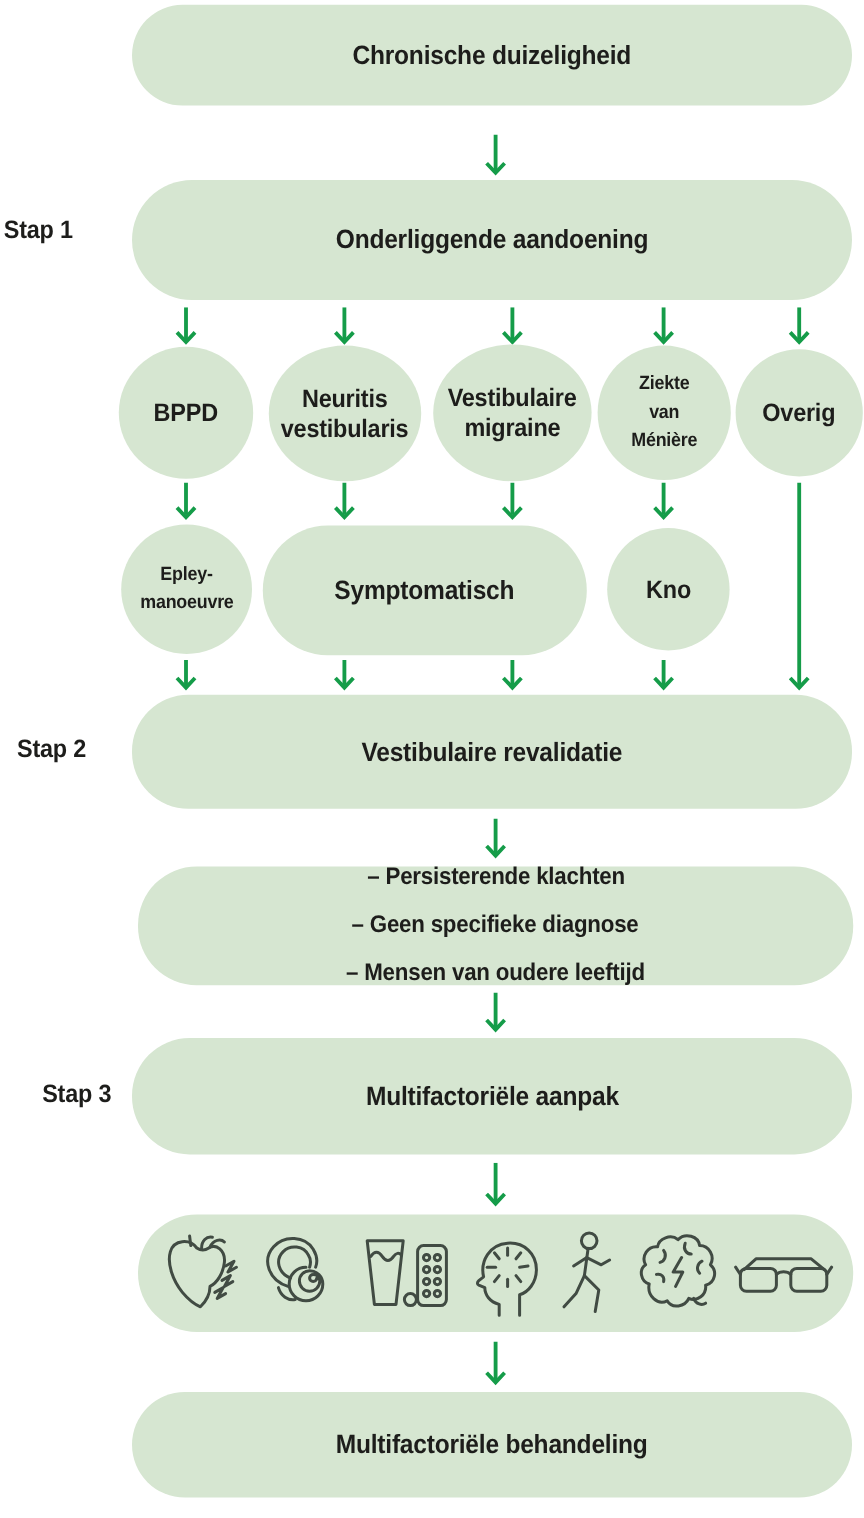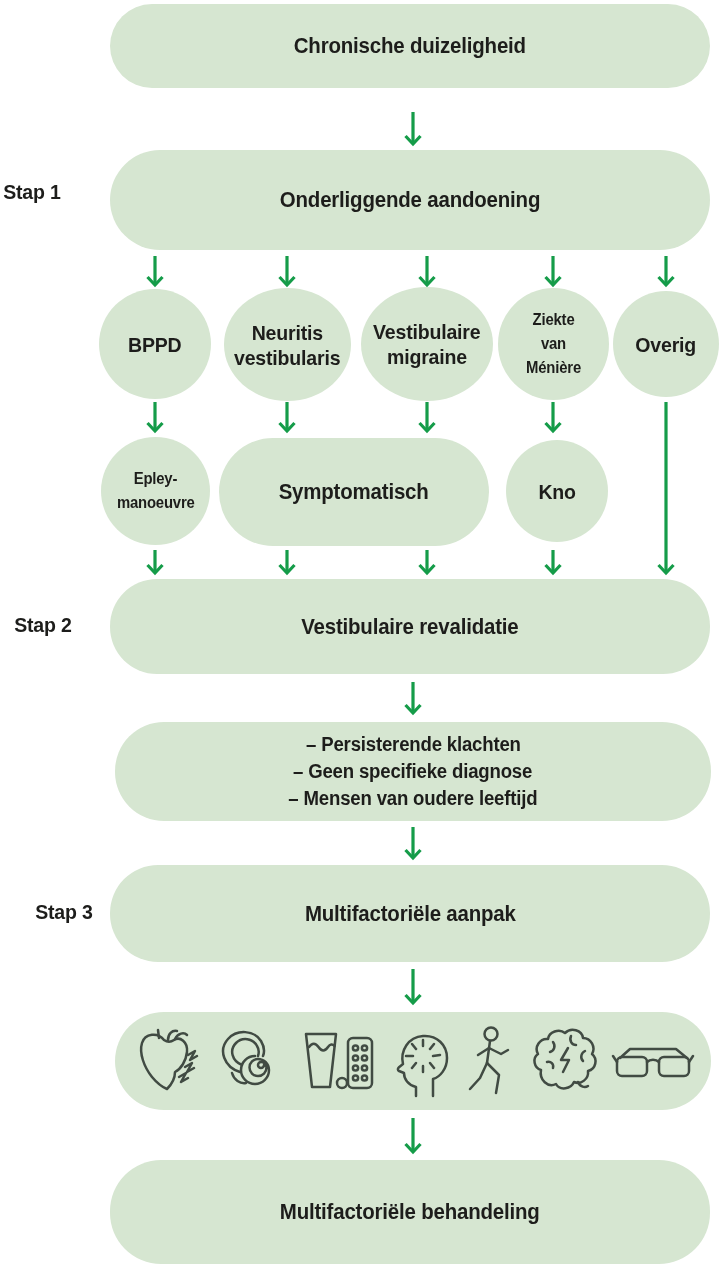--- a/index.html
+++ b/index.html
@@ -15,21 +15,21 @@
   }
   .node{
     position:absolute;background:var(--fill);
     display:flex;flex-direction:column;align-items:center;justify-content:center;
     text-align:center;font-weight:700;color:var(--text);
   }
   .tx{display:inline-block;transform:scaleX(0.93);transform-origin:center;white-space:nowrap;letter-spacing:-0.2px;}
   .fs22{font-size:22px;line-height:26px;}
   .fs21{font-size:21px;line-height:25px;}
   .fs20{font-size:16px;line-height:24px;}
-  .crit{font-size:20px;line-height:27px;}
+  .crit{font-size:20px;line-height:27px;gap:13px;}
   .circle{border-radius:50%;}
   .steplabel{
     position:absolute;left:0;width:84px;font-weight:700;font-size:21px;
     text-align:left;padding-left:1px;color:var(--text);
   }
   .arrow line,.arrow polyline{stroke:var(--arrow);stroke-width:3.2;fill:none;stroke-linecap:butt;stroke-linejoin:miter;}
   .arrow{position:absolute;}
   .iconrow{
     position:absolute;left:115px;top:1012px;width:596px;height:98px;
     background:var(--fill);border-radius:49px;
@@ -251,17 +251,17 @@
       <path d="M6 38 L2 32"></path>
       <path d="M78 38 L82 32"></path>
     </svg>
   </div>
 
   <svg class="arrow" style="left:403px;top:1118px" width="20" height="37" viewBox="0 0 20 37">
       <line x1="10" y1="0" x2="10" y2="32"></line>
       <polyline points="2.5,26 10,34 17.5,26"></polyline>
     </svg>
 
-  <div class="node fs22" style="left:110px;top:1160px;width:600px;height:104px;border-radius:51px;text-align:center;">
+  <div class="node fs22" style="left:110px;top:1160px;width:600px;height:88px;border-radius:51px;text-align:center;">
     <span class="tx">Multifactoriële behandeling</span>
   </div>
 
 </div>
 
 </body></html>

